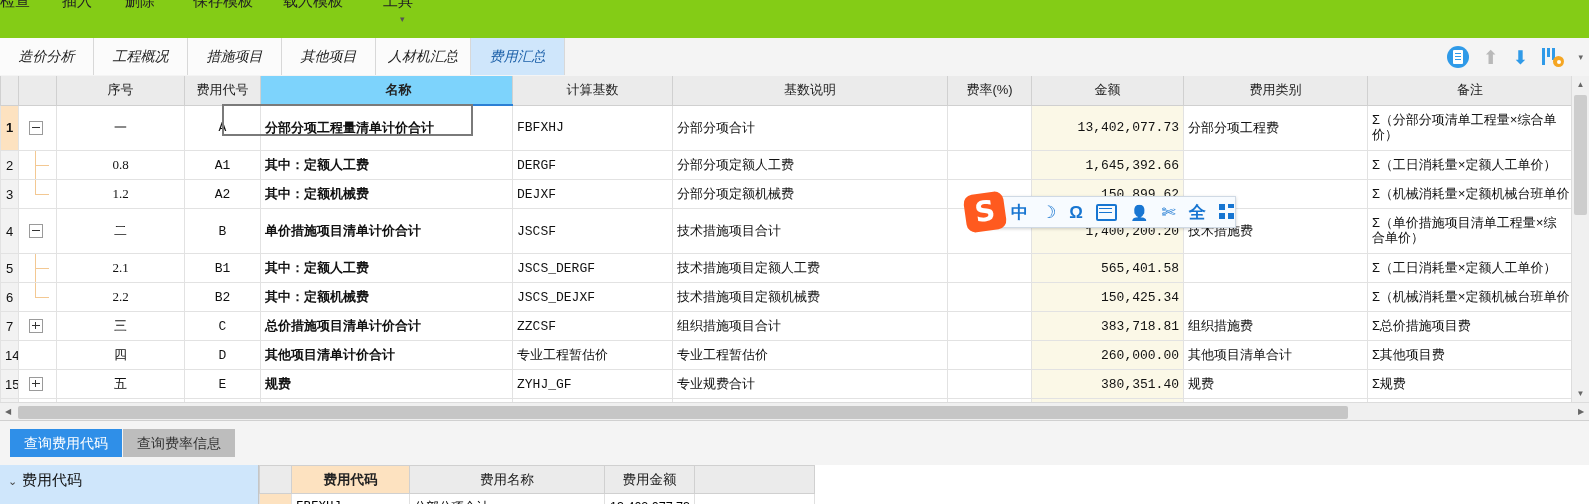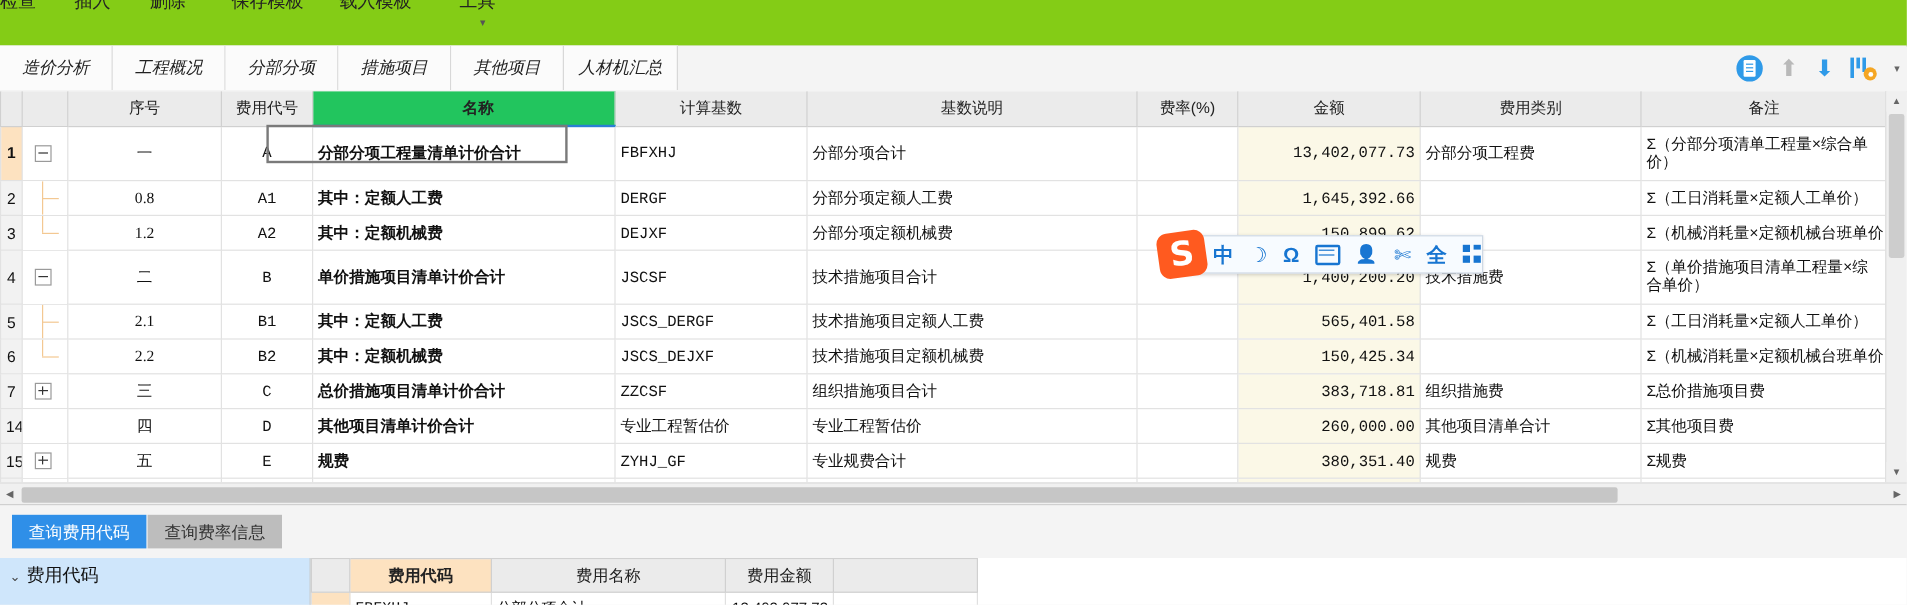--- a/index.html
+++ b/index.html
@@ -77,21 +77,21 @@
   .gridwrap{
     position:absolute;left:0;top:76px;width:1589px;height:326px;
     background:#fff;overflow:hidden;
   }
   table.grid{border-collapse:collapse;table-layout:fixed;width:1572px;}
   table.grid th{
     background:#ebebeb;border:1px solid #d0d0d0;border-top:none;
     height:28px;font-size:13px;font-weight:normal;color:#222;
     text-align:center;padding:0;
   }
-  table.grid th.namecol{background:#22c55e;font-weight:bold;border-bottom:2px solid #2b7fd4;padding-left:24px;}
+  table.grid th.namecol{background:#7dd3fc;font-weight:bold;border-bottom:2px solid #2b7fd4;padding-left:24px;}
   table.grid td{
     border:1px solid #e2e2e2;height:28px;padding:0 4px;font-size:13px;
     color:#111;vertical-align:middle;overflow:hidden;white-space:nowrap;
   }
   td.rn{
     background:#f2f2f2;text-align:center;color:#333;font-size:12px;
     border-right:1px solid #d0d0d0;
   }
   td.rn.sel{background:#fde2c0;font-weight:bold;}
   td.tree{background:#fff;position:relative;padding:0;}
@@ -208,24 +208,24 @@
     <div class="mi" style="left:193px;">保存模板</div>
     <div class="mi" style="left:283px;">载入模板</div>
     <div class="mi" style="left:383px;">工具</div>
     <div class="caret" style="left:400px;">▾</div>
   </div>
 
   <div class="tabbar">
     <div class="tabs" id="tabs-host">
         <div class="tab">造价分析</div>
         <div class="tab">工程概况</div>
-        <div class="tab">分部分项</div>
         <div class="tab">措施项目</div>
         <div class="tab">其他项目</div>
         <div class="tab">人材机汇总</div>
+        <div class="tab active">费用汇总</div>
       </div>
     <div class="rightbtns">
       <span class="ic ic-doc"></span>
       <span class="arrowup">⬆</span>
       <span class="arrowdn">⬇</span>
       <span class="ic-filter">
         <i class="b1"></i>
           <i class="b2"></i>
           <i class="b3"></i>
           <span class="gear"></span>

